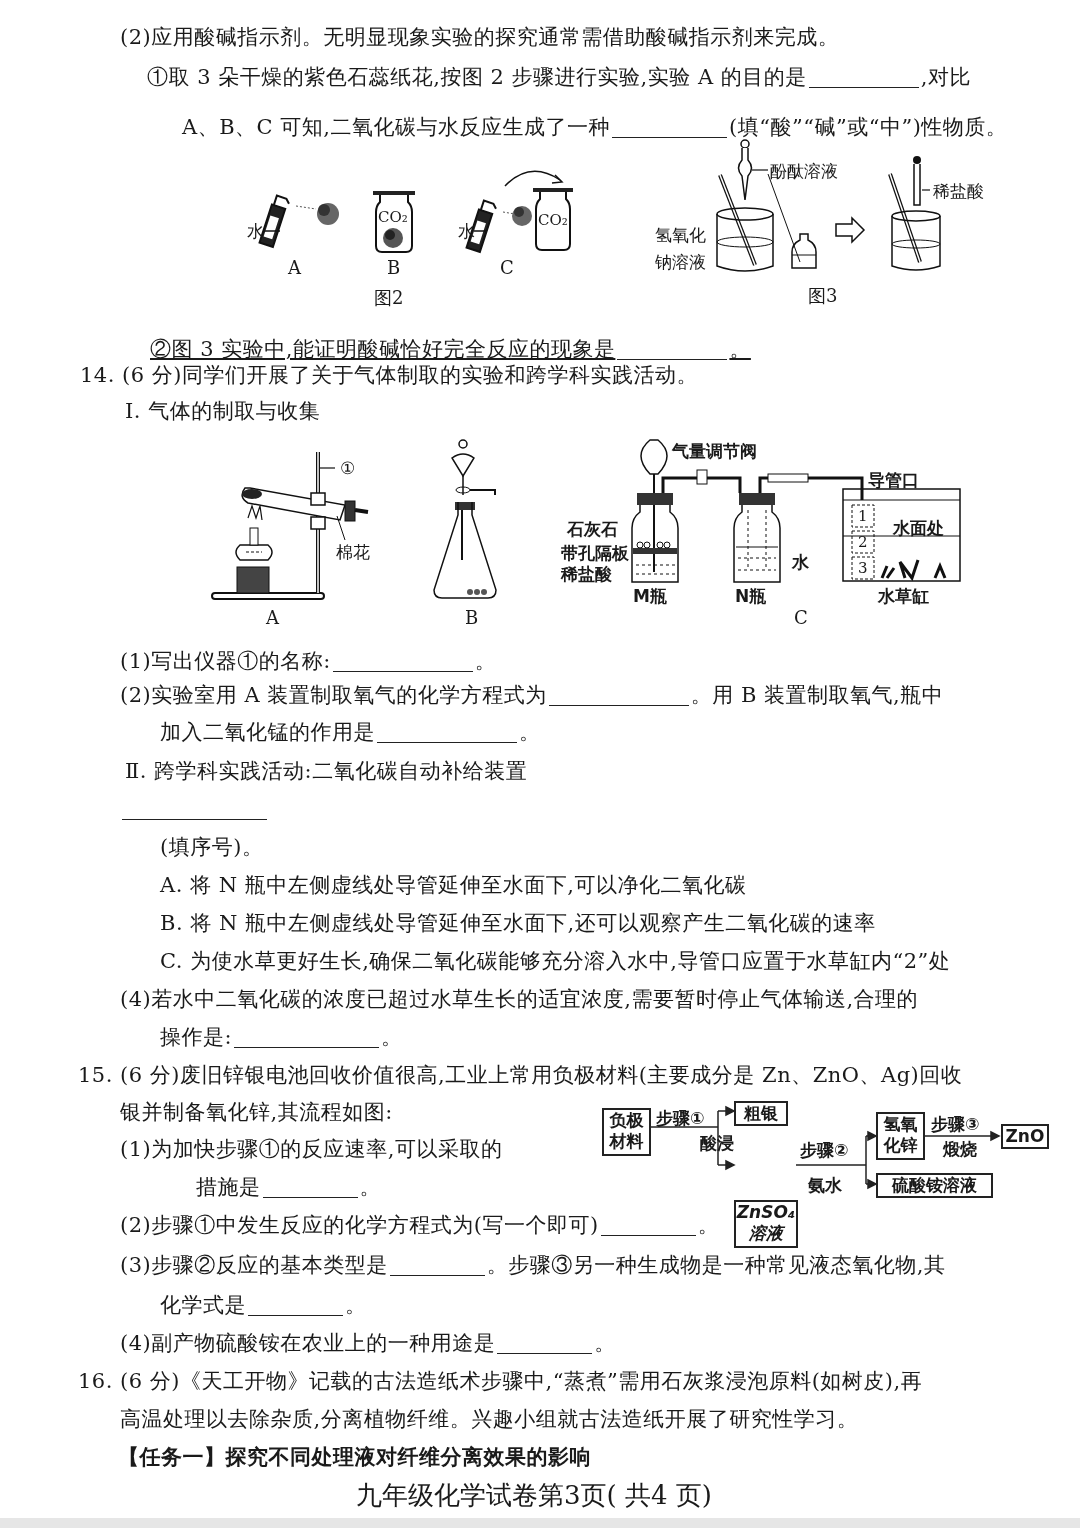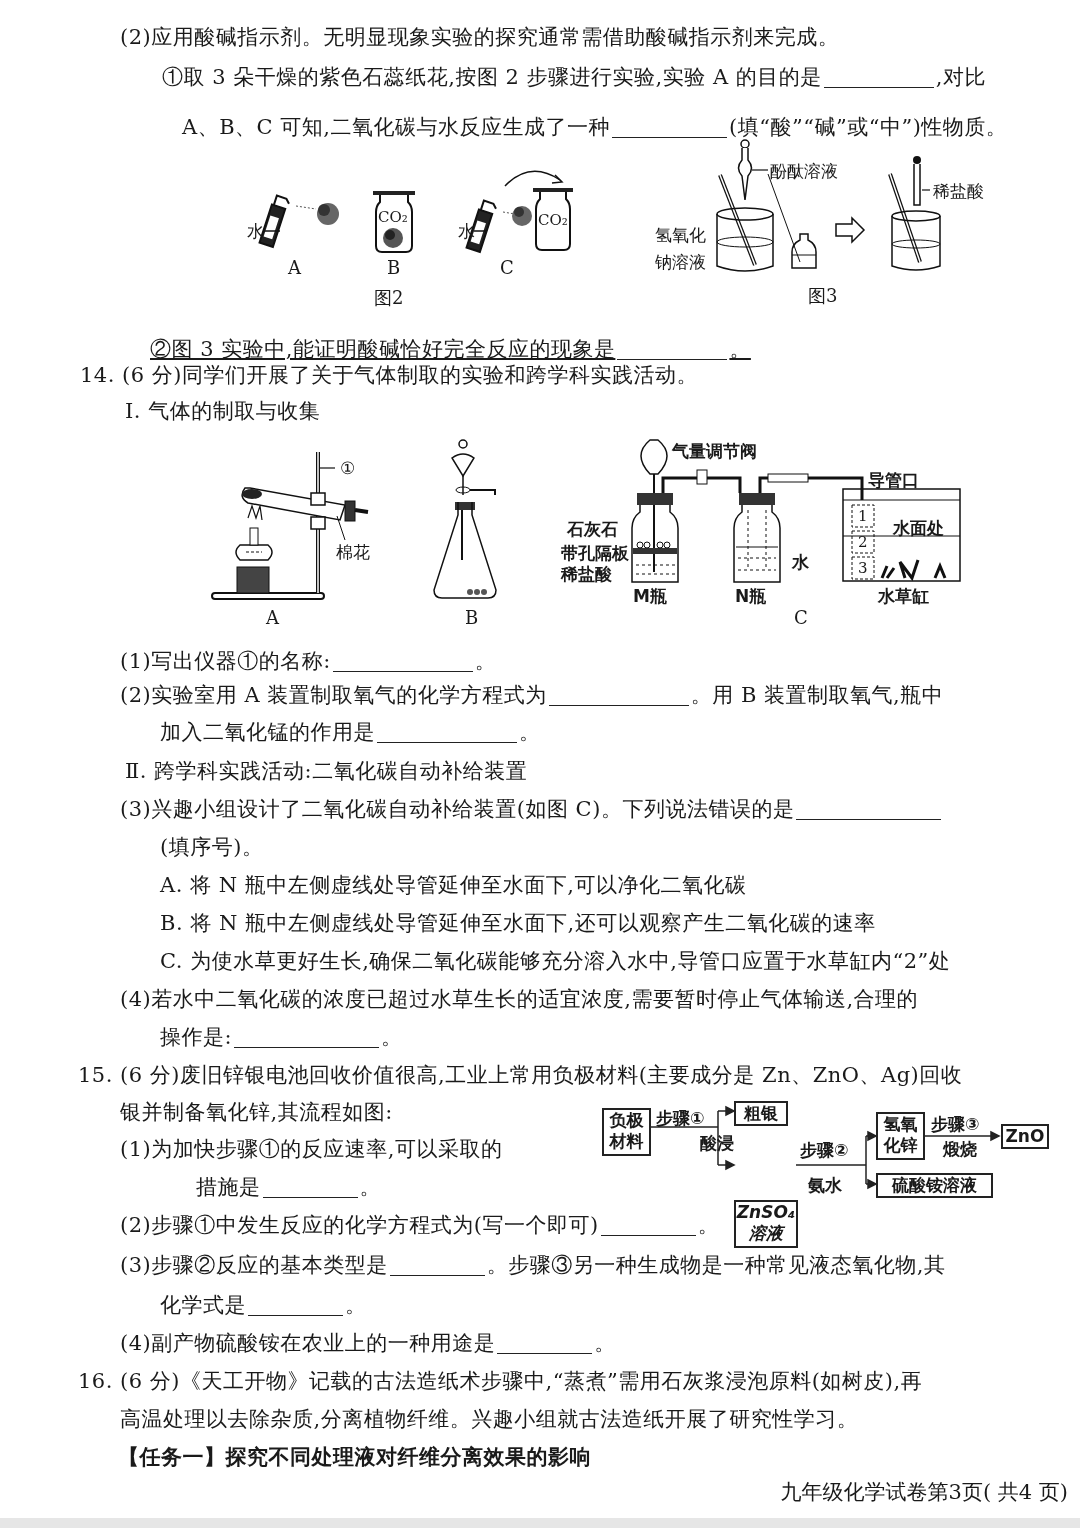--- a/index.html
+++ b/index.html
@@ -8,28 +8,28 @@
     font-family: "DejaVu Serif", "Liberation Serif", serif;
     color: #1a1a1a; font-size: 21px;
   }
   .line { position: absolute; white-space: nowrap; line-height: 30px; letter-spacing: 0.5px; }
   .blank { display: inline-block; border-bottom: 1.5px solid #222; height: 22px; vertical-align: -4px; margin: 0 2px; }
   .bold { font-weight: bold; font-family: "DejaVu Sans", "Liberation Sans", sans-serif; }
   .lbl { position: absolute; font-size: 17px; white-space: nowrap; line-height: 20px; }
   .lblb { position: absolute; font-size: 17px; white-space: nowrap; line-height: 20px; font-weight: bold; font-family: "DejaVu Sans", "Liberation Sans", sans-serif; }
   svg { position: absolute; overflow: visible; }
   .fbox { position: absolute; border: 2px solid #222; font-weight: bold; font-family: "DejaVu Sans", "Liberation Sans", sans-serif; font-size: 17px; line-height: 21px; text-align: center; background: #fff; }
-  .footer { position: absolute; left: 0; width: 1068px; text-align: right; top: 1478px; font-size: 21px; }
+  .footer { position: absolute; left: 0; width: 1068px; text-align: center; top: 1478px; font-size: 26px; }
   .bottom-bar { position: absolute; left: 0; top: 1518px; width: 1080px; height: 10px; background: #e6e6e6; }
 </style>
 </head>
 <body>
 
 <div class="line" style="left:120px;top:22px;">(2)应用酸碱指示剂。无明显现象实验的探究通常需借助酸碱指示剂来完成。</div>
-<div class="line" style="left:162px;top:62px;">
+<div class="line" style="left:147px;top:62px;">
   <span>①取 3 朵干燥的紫色石蕊纸花,按图 2 步骤进行实验,实验 A 的目的是</span><span class="blank" style="width:110px"></span><span>,对比</span>
 </div>
 <div class="line" style="left:182px;top:100px;margin-top:12px;">
   <span>A、B、C 可知,二氧化碳与水反应生成了一种</span><span class="blank" style="width:115px"></span><span>(填“酸”“碱”或“中”)性物质。</span>
 </div>
 
 <div>
   <svg width="10" height="10" style="left:0;top:0">
     <g transform="translate(275,195) rotate(18)" stroke="#111" stroke-width="2" fill="none">
       <rect x="0" y="10" width="14" height="40" fill="#222"></rect>
@@ -213,21 +213,21 @@
   <span>(1)写出仪器①的名称:</span><span class="blank" style="width:140px"></span><span>。</span>
 </div>
 <div class="line" style="left:120px;top:680px;">
   <span>(2)实验室用 A 装置制取氧气的化学方程式为</span><span class="blank" style="width:140px"></span><span>。用 B 装置制取氧气,瓶中</span>
 </div>
 <div class="line" style="left:160px;top:717px;">
   <span>加入二氧化锰的作用是</span><span class="blank" style="width:140px"></span><span>。</span>
 </div>
 <div class="line" style="left:125px;top:756px;">Ⅱ. 跨学科实践活动:二氧化碳自动补给装置</div>
 <div class="line" style="left:120px;top:794px;">
-  <span>(3)兴趣小组设计了二氧化碳自动补给装置(如图 C)。下列说法错误的是</span><span class="blank" style="width:145px"></span>
+  <span class="blank" style="width:145px"></span>
 </div>
 <div class="line" style="left:160px;top:832px;">(填序号)。</div>
 <div class="line" style="left:160px;top:870px;">A. 将 N 瓶中左侧虚线处导管延伸至水面下,可以净化二氧化碳</div>
 <div class="line" style="left:160px;top:908px;">B. 将 N 瓶中左侧虚线处导管延伸至水面下,还可以观察产生二氧化碳的速率</div>
 <div class="line" style="left:160px;top:946px;">C. 为使水草更好生长,确保二氧化碳能够充分溶入水中,导管口应置于水草缸内“2”处</div>
 <div class="line" style="left:120px;top:984px;">(4)若水中二氧化碳的浓度已超过水草生长的适宜浓度,需要暂时停止气体输送,合理的</div>
 <div class="line" style="left:160px;top:1022px;">
   <span>操作是:</span><span class="blank" style="width:145px"></span><span>。</span>
 </div>
 

